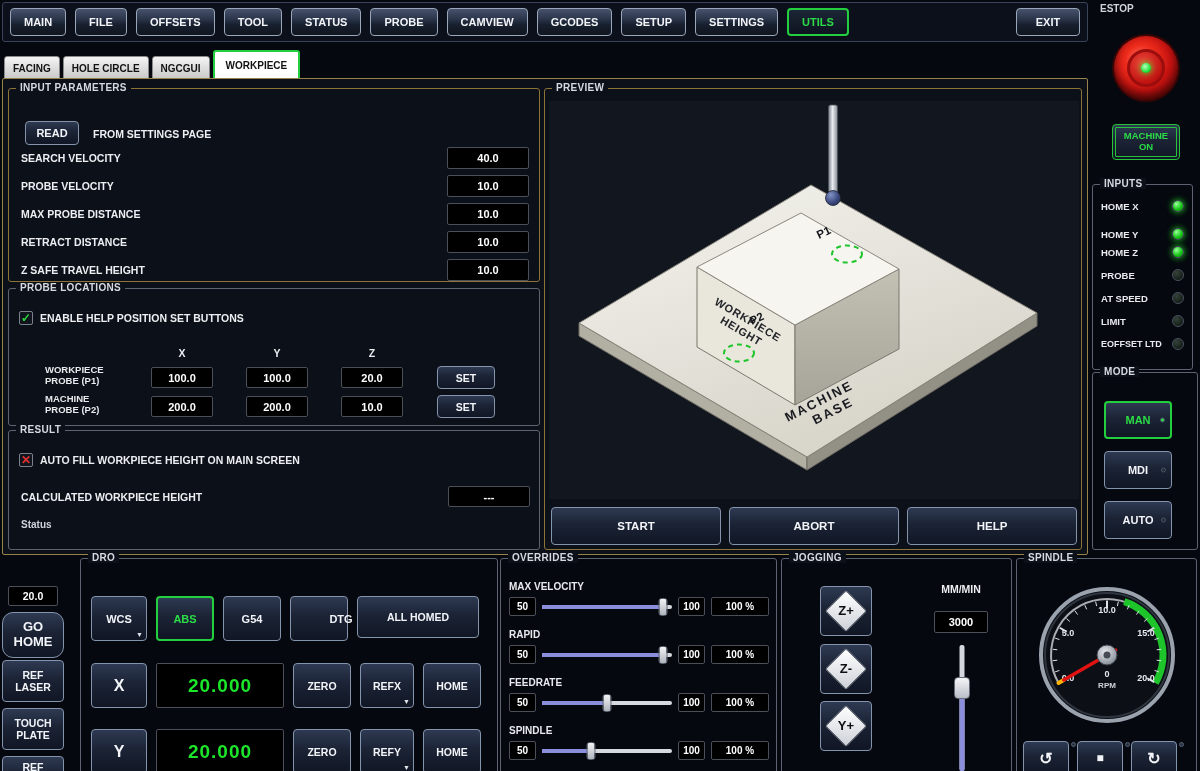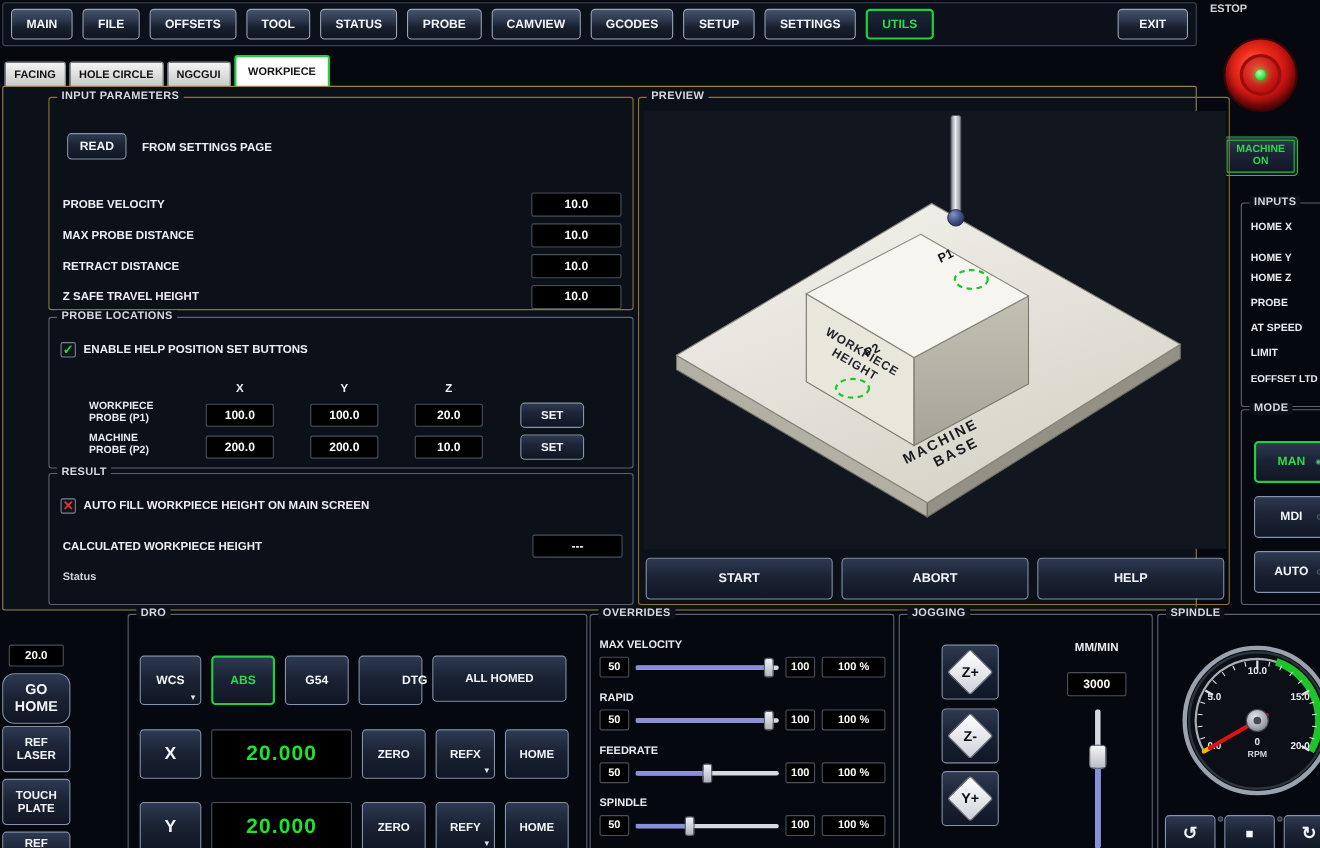--- a/index.html
+++ b/index.html
@@ -7,21 +7,21 @@
     font-family:"Liberation Sans",sans-serif; color:#e8eaee; position:relative; }
   .abs { position:absolute; }
   .btn { background:linear-gradient(180deg,#46536b 0%,#2a3449 40%,#18202f 60%,#10161f 100%);
     border:1px solid #9aa6ba; border-radius:4px; color:#f2f4f8; font-weight:bold;
     display:flex; align-items:center; justify-content:center; text-align:center; cursor:default; }
   .btn.dark { background:linear-gradient(180deg,#2e3a52 0%,#1b2335 45%,#101624 100%); border-color:#8494ac; }
   .green-sel { border:2px solid #23cf3f !important; color:#2bdc47 !important; }
   .display { background:#000; border:1px solid #4a4f59; color:#fff; font-weight:bold;
     display:flex; align-items:center; justify-content:center; border-radius:2px;
     box-shadow:inset 0 1px 3px rgba(0,0,0,.9); }
-  .grp { position:absolute; border:1px solid #5d6370; border-radius:3px;margin-left:36px; }
+  .grp { position:absolute; border:1px solid #5d6370; border-radius:3px; }
   .grp.gold { border-color:#8d7436; }
   .grp-title { position:absolute; top:-7px; left:7px; background:#0c1018; padding:0 4px;
     font-size:10px; font-weight:bold; color:#d6d9df; letter-spacing:.3px; white-space:nowrap; }
   .lbl { font-size:10.5px; font-weight:bold; color:#eceef2; }
   .pre { white-space:pre-line; line-height:1.15; }
   .menu-btn { height:28px; padding:0 13px; font-size:11px; }
   .menu-btn.active { border:2px solid #23cf3f; color:#2bdc47; background:linear-gradient(180deg,#1c2636,#0e1420); }
   .tab { background:linear-gradient(#f4f4f4,#c6c6c6); border:1px solid #8a8a8a; color:#111;
     font-size:10px; font-weight:bold; padding:6px 8px; border-radius:3px 3px 0 0; }
   .tab.active { background:#fff; border:2px solid #23cf3f; padding:8px 11px; }
@@ -152,20 +152,24 @@
   <div class="tab">NGCGUI</div>
   <div class="tab active">WORKPIECE</div>
 </div>
 
 <div class="abs" style="left:2px;top:78px;width:1086px;height:477px;background:#0c1018;border:1px solid #97834a;border-radius:2px;"></div>
 
 <div class="grp gold" style="left:8px;top:88px;width:532px;height:194px;">
   <span class="grp-title">INPUT PARAMETERS</span>
   <div class="btn dark abs" style="left:16px;top:32px;width:54px;height:24px;font-size:11px;">READ</div>
   <span class="abs lbl" style="left:84px;top:39px;">FROM SETTINGS PAGE</span>
+  <div class="param-row" style="top:58px;">
+      <span class="lbl">SEARCH VELOCITY</span>
+      <div class="display" style="width:82px;height:22px;font-size:11px;">40.0</div>
+    </div>
   <div class="param-row" style="top:86px;">
       <span class="lbl">PROBE VELOCITY</span>
       <div class="display" style="width:82px;height:22px;font-size:11px;">10.0</div>
     </div>
   <div class="param-row" style="top:114px;">
       <span class="lbl">MAX PROBE DISTANCE</span>
       <div class="display" style="width:82px;height:22px;font-size:11px;">10.0</div>
     </div>
   <div class="param-row" style="top:142px;">
       <span class="lbl">RETRACT DISTANCE</span>

